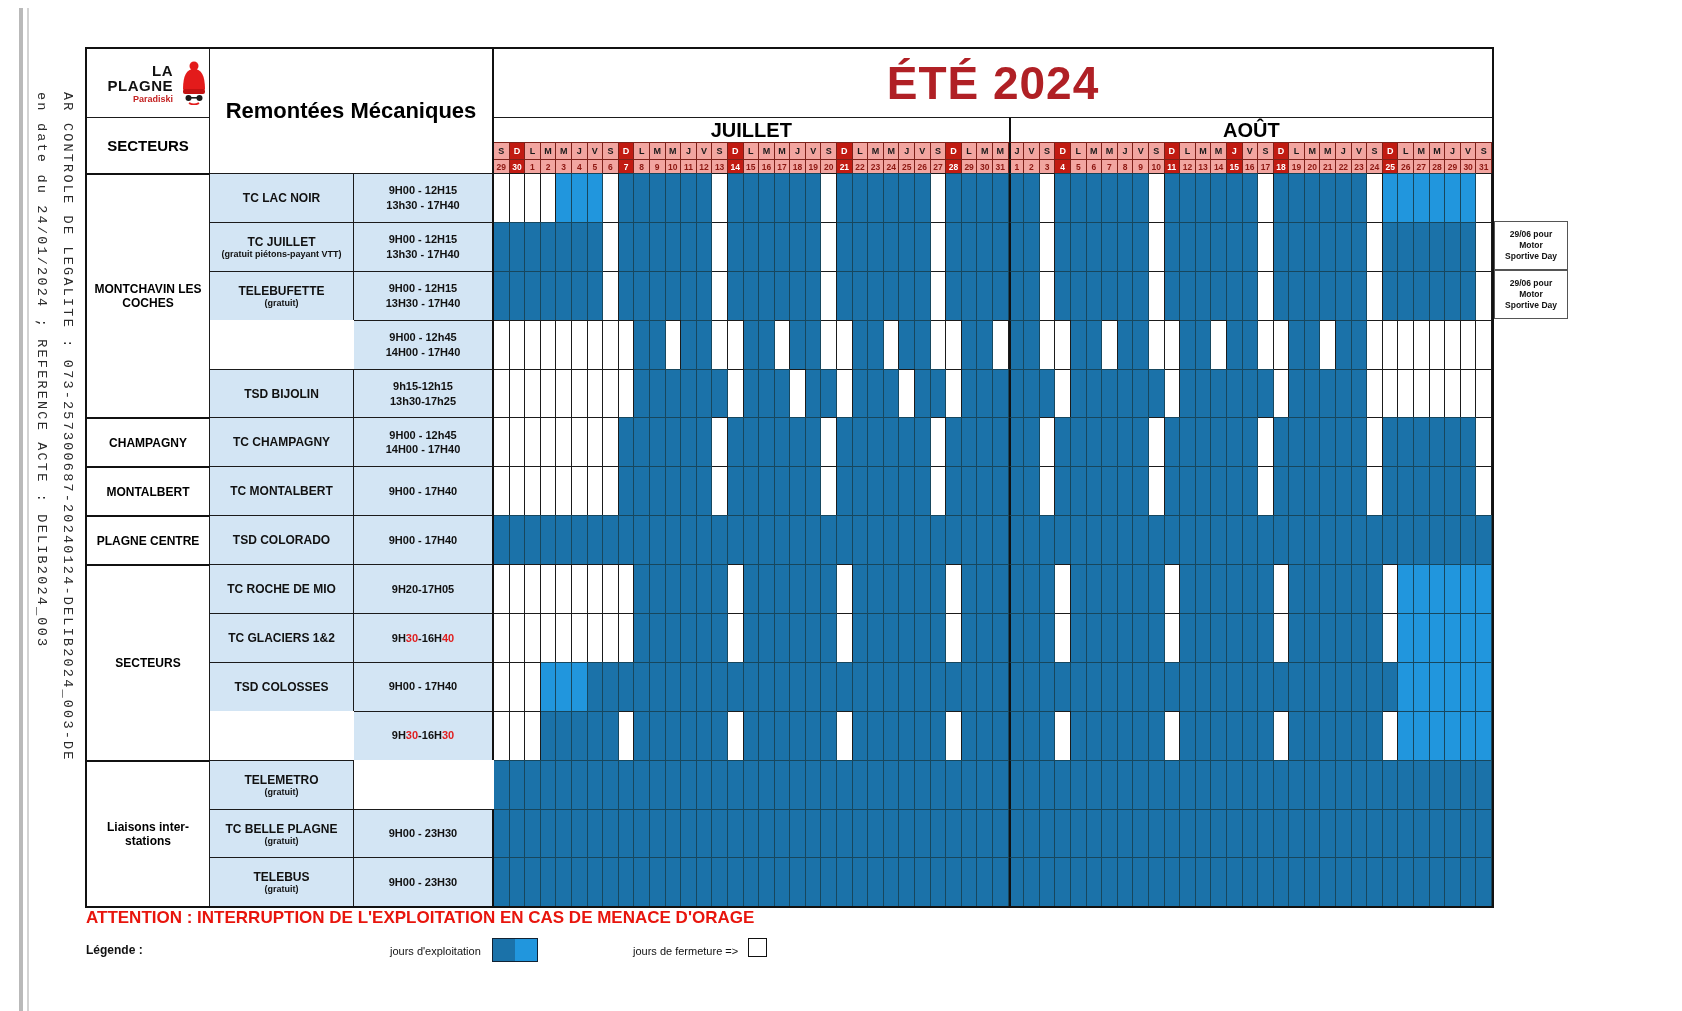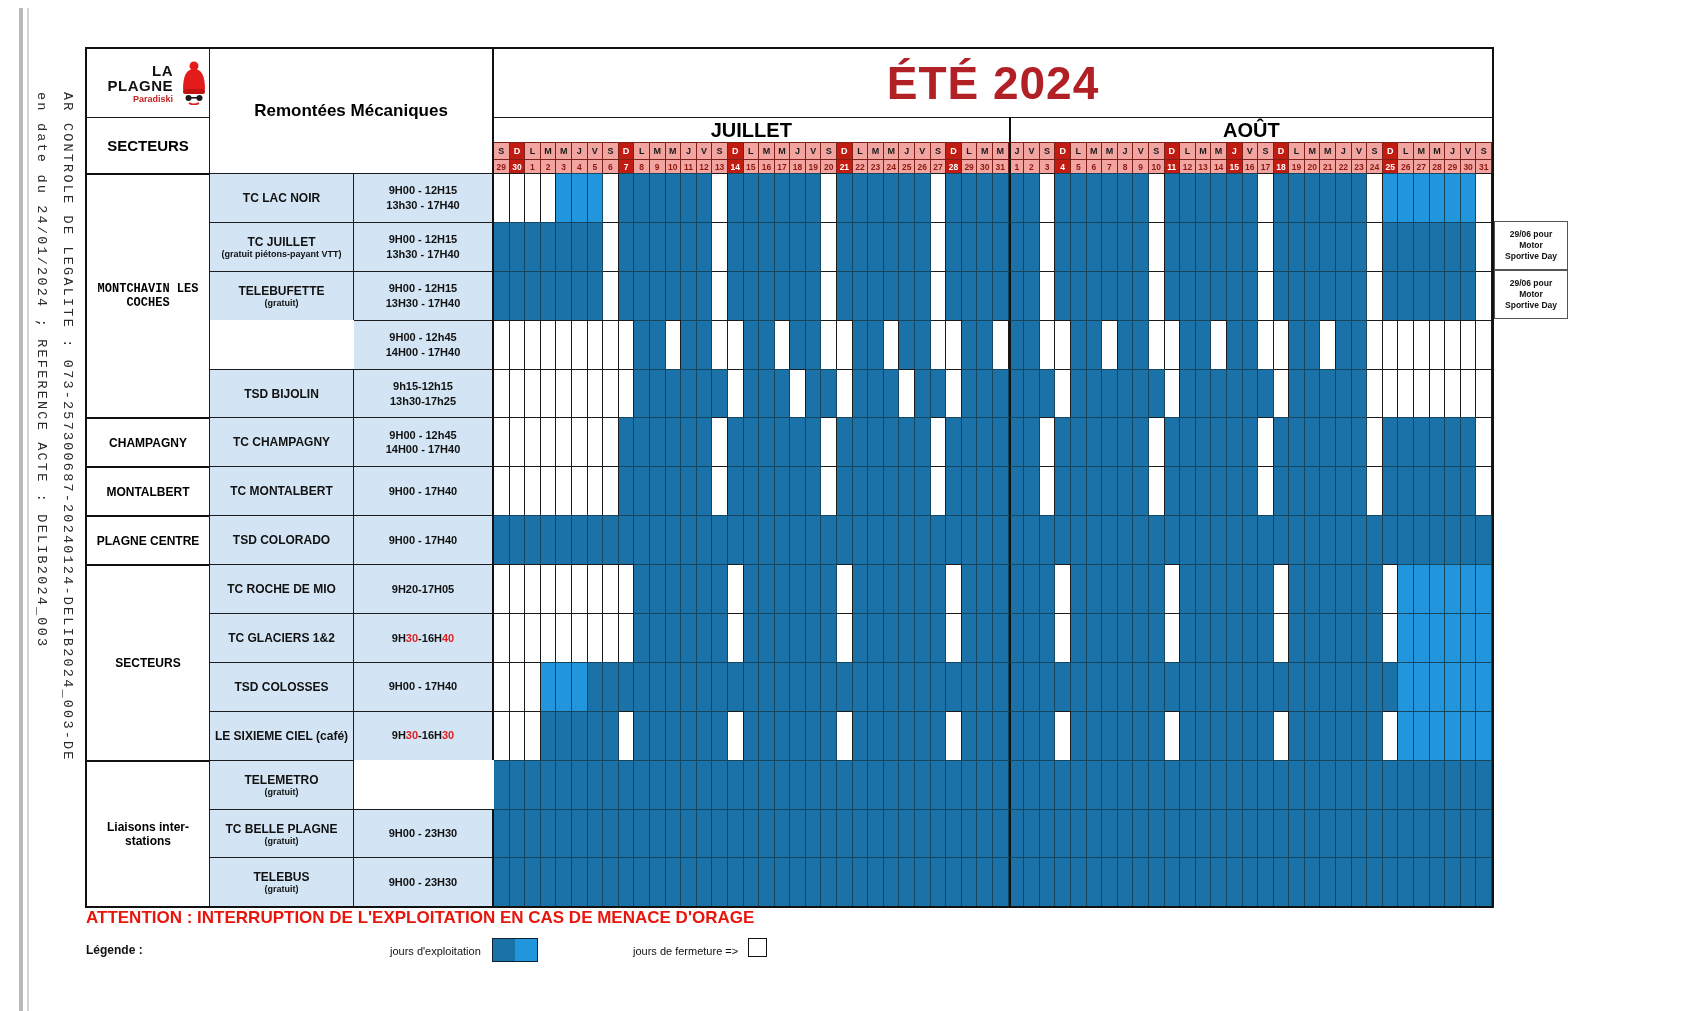--- a/index.html
+++ b/index.html
@@ -23,21 +23,21 @@
   .mbl{border-left:2px solid #111;}
 
   
   #logo-cell{grid-column:1;grid-row:1;display:flex;align-items:center;justify-content:center;gap:6px;border-right:1px solid #1b1b1b;}
   .brand-txt{text-align:right;line-height:1;}
   .brand-main{font-size:15px;font-weight:bold;letter-spacing:.5px;color:#111;}
   .brand-sub{font-size:9px;font-weight:bold;color:#c42222;margin-top:2px;}
   #secteurs-cell{grid-column:1;grid-row:2/5;display:flex;align-items:center;justify-content:center;
                  font-size:15px;font-weight:bold;border-right:1px solid #1b1b1b;border-top:1px solid #1b1b1b;}
   #lifts-cell{grid-column:2/4;grid-row:1/5;display:flex;align-items:center;justify-content:center;
-              font-size:17px;font-weight:bold;border-right:2px solid #111;}
+              font-size:22px;font-weight:bold;border-right:2px solid #111;}
   #title-cell{grid-column:4/68;grid-row:1;display:flex;align-items:center;justify-content:center;
               font-size:46px;font-weight:bold;color:#b02025;letter-spacing:1px;}
   .month-cell{display:flex;align-items:center;justify-content:center;font-size:20px;font-weight:bold;
               border-top:1px solid #1b1b1b;}
   #month-jul{grid-column:4/37;grid-row:2;}
   #month-aug{grid-column:37/68;grid-row:2;border-left:2px solid #111;}
 
   .hd-letter,.hd-num{display:flex;align-items:center;justify-content:center;
         background:var(--pink);font-weight:bold;border-right:1px solid #7d2019;border-top:1px solid #7d2019;}
   .hd-letter{font-size:9px;color:#1a1a1a;}
@@ -233,21 +233,21 @@
       <div class="hd-letter" style="grid-area: 3 / 63;">M</div>
       <div class="hd-num" style="grid-area: 4 / 63;">27</div>
       <div class="hd-letter" style="grid-area: 3 / 64;">M</div>
       <div class="hd-num" style="grid-area: 4 / 64;">28</div>
       <div class="hd-letter" style="grid-area: 3 / 65;">J</div>
       <div class="hd-num" style="grid-area: 4 / 65;">29</div>
       <div class="hd-letter" style="grid-area: 3 / 66;">V</div>
       <div class="hd-num" style="grid-area: 4 / 66;">30</div>
       <div class="hd-letter" style="grid-area: 3 / 67;">S</div>
       <div class="hd-num" style="grid-area: 4 / 67;">31</div>
-      <div class="sector-cell" style="grid-area: 5 / 1 / 10; font-family: Liberation Mono, monospace;">MONTCHAVIN LES COCHES</div>
+      <div class="sector-cell" style="grid-area: 5 / 1 / 10;">MONTCHAVIN LES COCHES</div>
       <div class="sector-cell" style="grid-area: 10 / 1 / 11;">CHAMPAGNY</div>
       <div class="sector-cell" style="grid-area: 11 / 1 / 12;">MONTALBERT</div>
       <div class="sector-cell" style="grid-area: 12 / 1 / 13;">PLAGNE CENTRE</div>
       <div class="sector-cell" style="grid-area: 13 / 1 / 17;">SECTEURS</div>
       <div class="sector-cell" style="grid-area: 17 / 1 / 20;">Liaisons inter-stations</div>
       <div class="lift-cell tt" style="grid-area: 5 / 2;">
         <div class="lift-name">TC LAC NOIR</div>
       </div>
       <div class="hours-cell tt" style="grid-area: 5 / 3;">
         <div><span>9H00 - 12H15</span></div>
@@ -1014,23 +1014,20 @@
       <div class="day c1" style="grid-area: 15 / 58;"></div>
       <div class="day c1" style="grid-area: 15 / 59;"></div>
       <div class="day c1" style="grid-area: 15 / 60;"></div>
       <div class="day c1" style="grid-area: 15 / 61;"></div>
       <div class="day c2" style="grid-area: 15 / 62;"></div>
       <div class="day c2" style="grid-area: 15 / 63;"></div>
       <div class="day c2" style="grid-area: 15 / 64;"></div>
       <div class="day c2" style="grid-area: 15 / 65;"></div>
       <div class="day c2" style="grid-area: 15 / 66;"></div>
       <div class="day c2" style="grid-area: 15 / 67;"></div>
-      <div class="lift-cell" style="grid-area: 16 / 2;">
-        <div class="lift-name">LE SIXIEME CIEL (café)</div>
-      </div>
       <div class="hours-cell" style="grid-area: 16 / 3;">
         <div><span>9H</span><span class="red">30</span><span>-16H</span><span class="red">30</span></div>
       </div>
       <div class="day c0" style="grid-area: 16 / 4;"></div>
       <div class="day c0" style="grid-area: 16 / 5;"></div>
       <div class="day c0" style="grid-area: 16 / 6;"></div>
       <div class="day c1" style="grid-area: 16 / 7;"></div>
       <div class="day c1" style="grid-area: 16 / 8;"></div>
       <div class="day c1" style="grid-area: 16 / 9;"></div>
       <div class="day c1" style="grid-area: 16 / 10;"></div>

